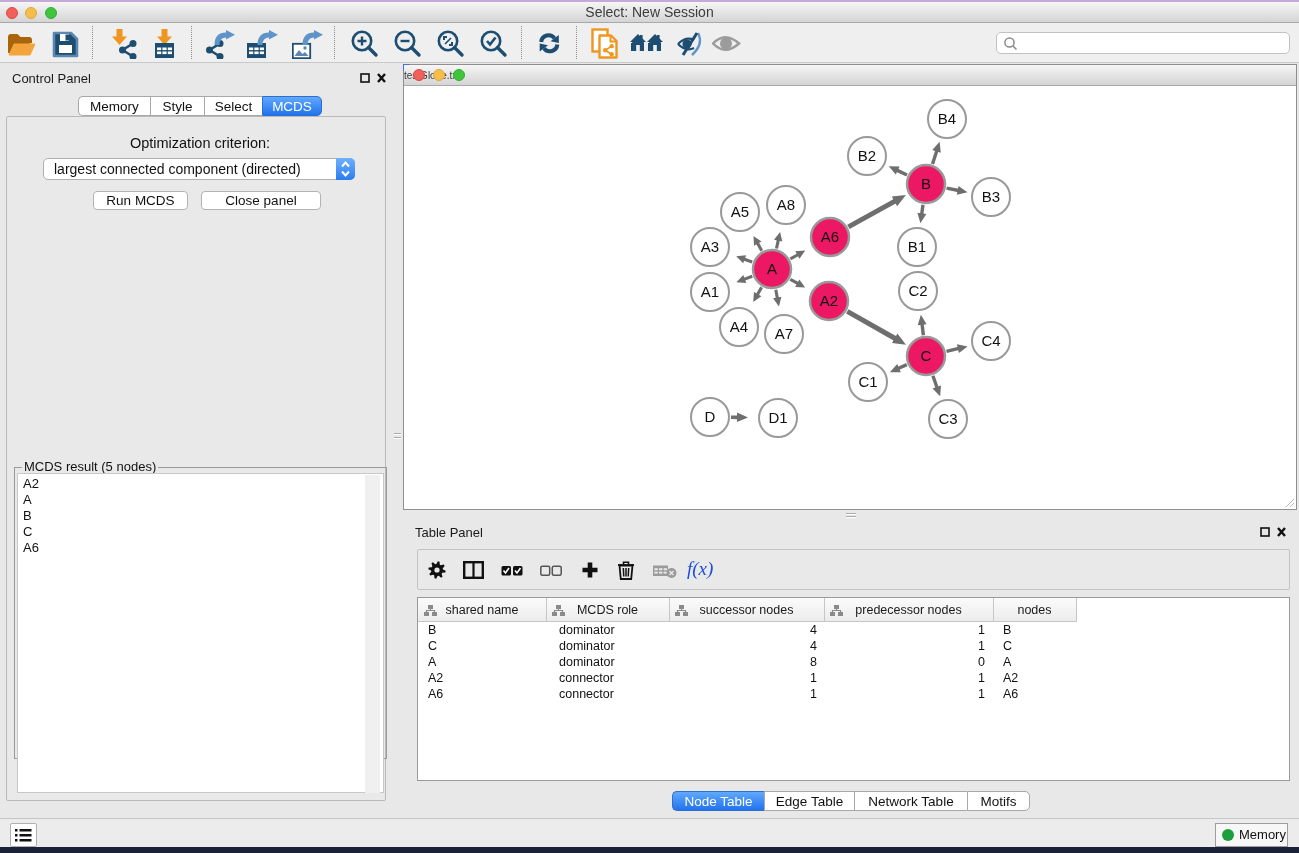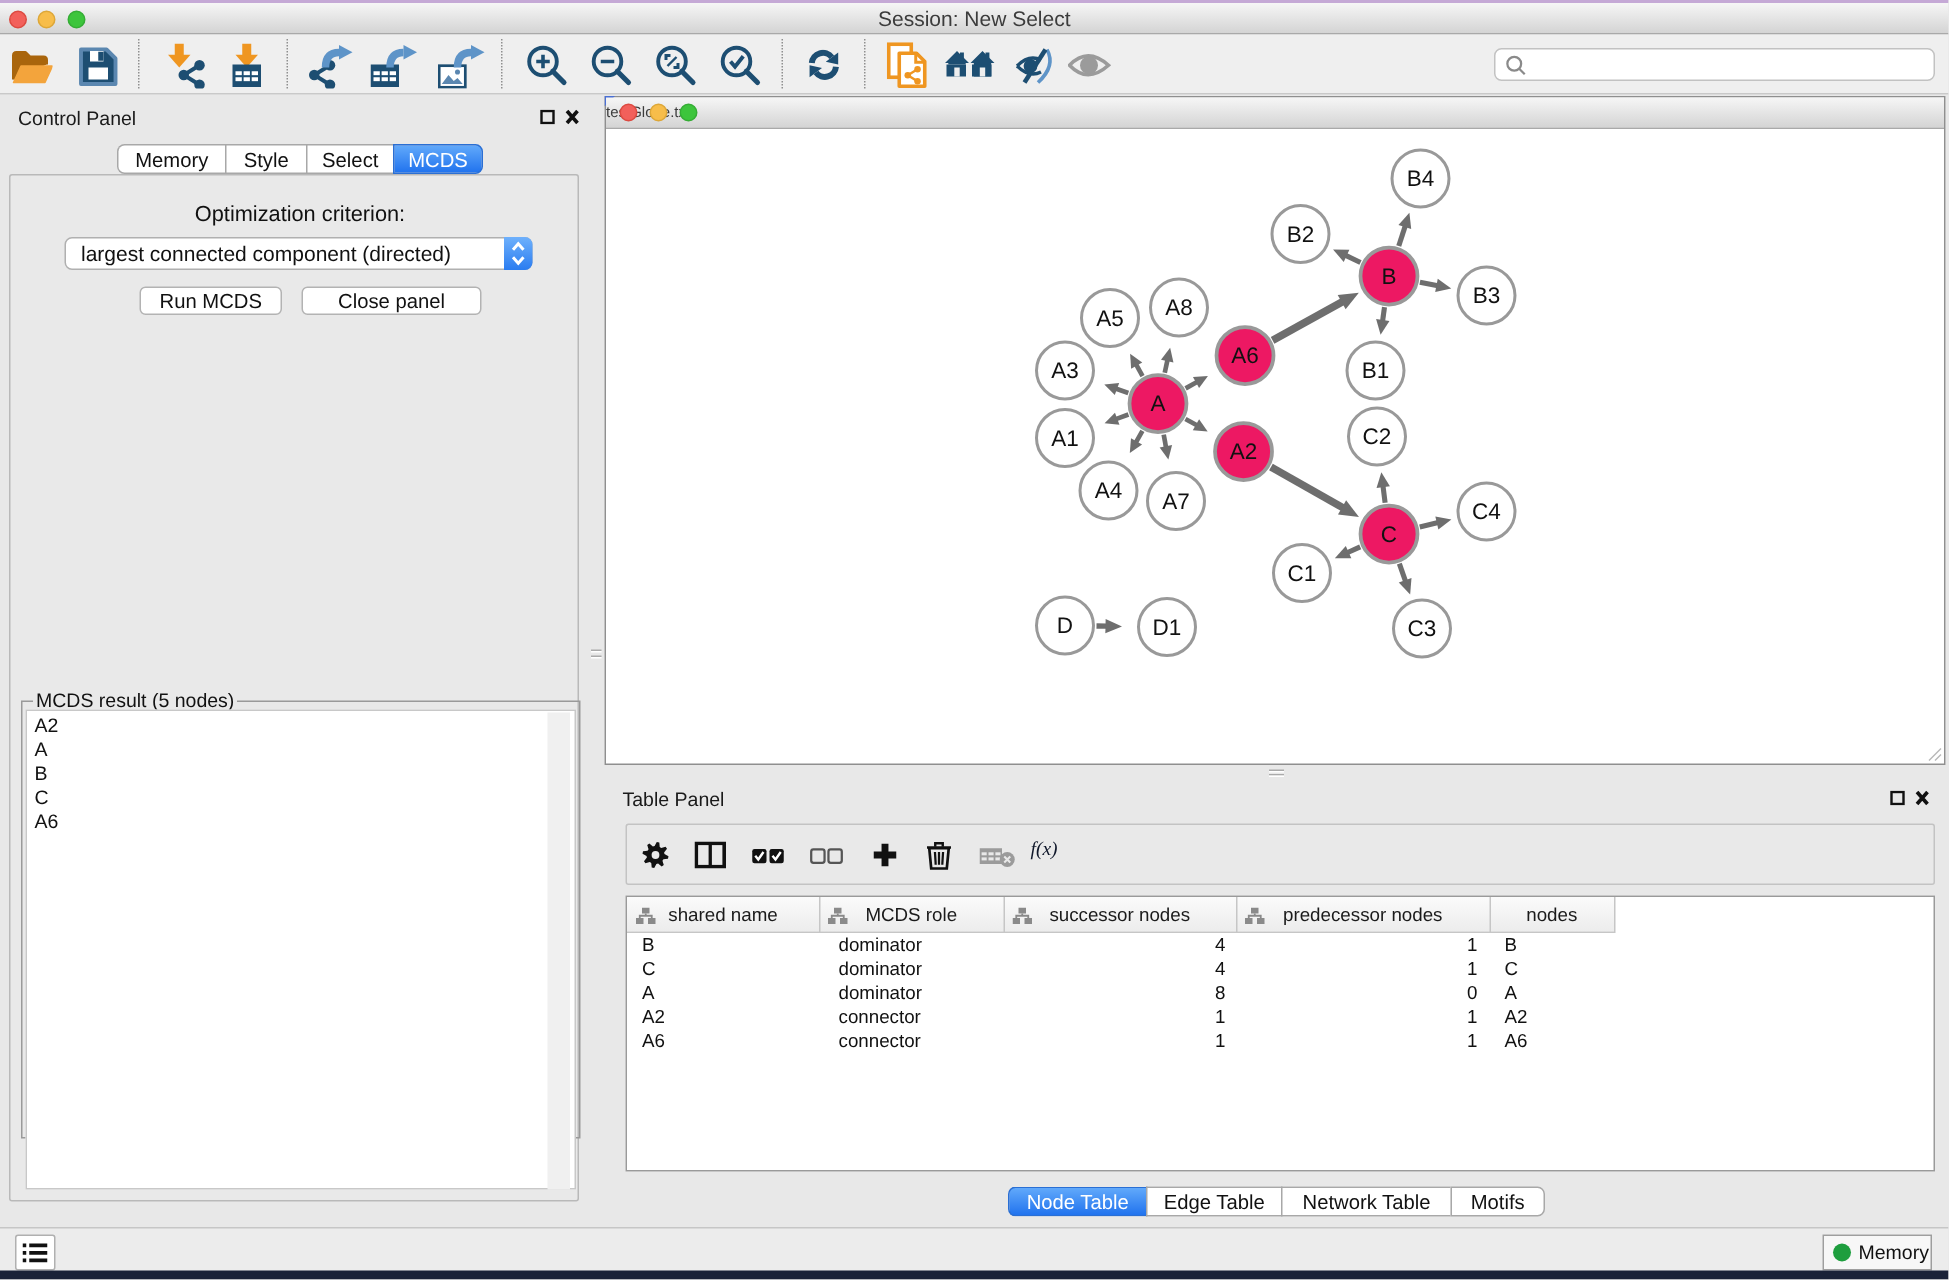--- a/index.html
+++ b/index.html
@@ -13,21 +13,21 @@
 .hdrtxt{font-size:13px;color:#1a1a1a}
 </style></head>
 <body>
 
 <div class="abs" style="left:0;top:0;width:1299px;height:2px;background:#c5a9d6"></div>
 
 <div class="abs tbar" style="left:0;top:2px;width:1299px;height:21px">
   <div class="light" style="left:6px;top:5px;background:#f2605b;border:1px solid #dc4a41"></div>
   <div class="light" style="left:25px;top:5px;background:#f7bd4a;border:1px solid #dda738"></div>
   <div class="light" style="left:45px;top:5px;background:#3dc53c;border:1px solid #35ad35"></div>
-  <div style="text-align:center;font-size:14px;color:#3c3c3c;line-height:21px">Session: New Select</div>
+  <div style="text-align:center;font-size:14px;color:#3c3c3c;line-height:21px">Select: New Session</div>
 </div>
 
 <div class="abs" style="left:0;top:23px;width:1299px;height:40px;background:#efefef;border-bottom:1px solid #c9c9c9" id="toolbar">
 <svg class="abs" style="left:7px;top:8px" width="28" height="27">
       <path d="M2 22 L2 6 Q2 4 4 4 L10 4 L13 7 L22 7 Q24 7 24 9 L24 12" fill="#a9650c" stroke="#a9650c" stroke-width="2" stroke-linejoin="round"></path>
       <path d="M2 24 L7 13 L28 13 L23 24 Z" fill="#f3a43c" stroke="#f3a43c" stroke-linejoin="round"></path>
     </svg>
     <svg class="abs" style="left:52px;top:8px" width="27" height="27">
       <path d="M2 2 L19 2 L25 8 L25 25 L2 25 Z" fill="#1d4e72" stroke="#5b87b0" stroke-width="2.6" stroke-linejoin="round"></path>
       <rect x="7" y="14" width="13" height="8" fill="#fff"></rect>
@@ -381,21 +381,21 @@
         <rect x="1.4" y="5.2" width="3.4" height="2"></rect>
         <rect x="6" y="5.2" width="3.4" height="2"></rect>
         <rect x="10.6" y="5.2" width="3.4" height="2"></rect>
         <rect x="1.4" y="8.6" width="3.4" height="2"></rect>
         <rect x="6" y="8.6" width="3.4" height="2"></rect>
         <rect x="10.6" y="8.6" width="3.4" height="2"></rect>
       </g>
       <circle cx="18.5" cy="10" r="5" fill="#9b9b9b"></circle>
       <path d="M16.5 8 L20.5 12 M20.5 8 L16.5 12" stroke="#e9e9e9" stroke-width="1.4"></path>
     </svg>
-    <div style="position:absolute;left:269px;top:8px;font-family:'Liberation Serif',serif;font-style:italic;font-size:13px;color:#0f172a">f(x)</div>
+    <div style="position:absolute;left:269px;top:8px;font-family:'Liberation Serif',serif;font-style:italic;font-size:19px;color:#1d4ed8">f(x)</div>
 </div>
 
 <div class="abs" style="left:417px;top:597px;width:873px;height:184px;background:#fff;border:1px solid #9a9a9a">
 <div style="position:absolute;left:0;top:0;width:658px;height:24px;background:linear-gradient(#fbfbfb,#ececec);border-bottom:1px solid #c6c6c6"></div>
     <svg style="position:absolute;left:6px;top:7px" width="14" height="12">
       <g fill="#8a8a8a">
         <rect x="4" y="0" width="5" height="4"></rect>
         <rect x="0" y="7" width="5" height="4"></rect>
         <rect x="8" y="7" width="5" height="4"></rect>
         <path d="M6.5 4 L6.5 5.5 M2.5 7 L2.5 5.5 L10.5 5.5 L10.5 7" stroke="#8a8a8a" fill="none" stroke-width="1.2"></path>

